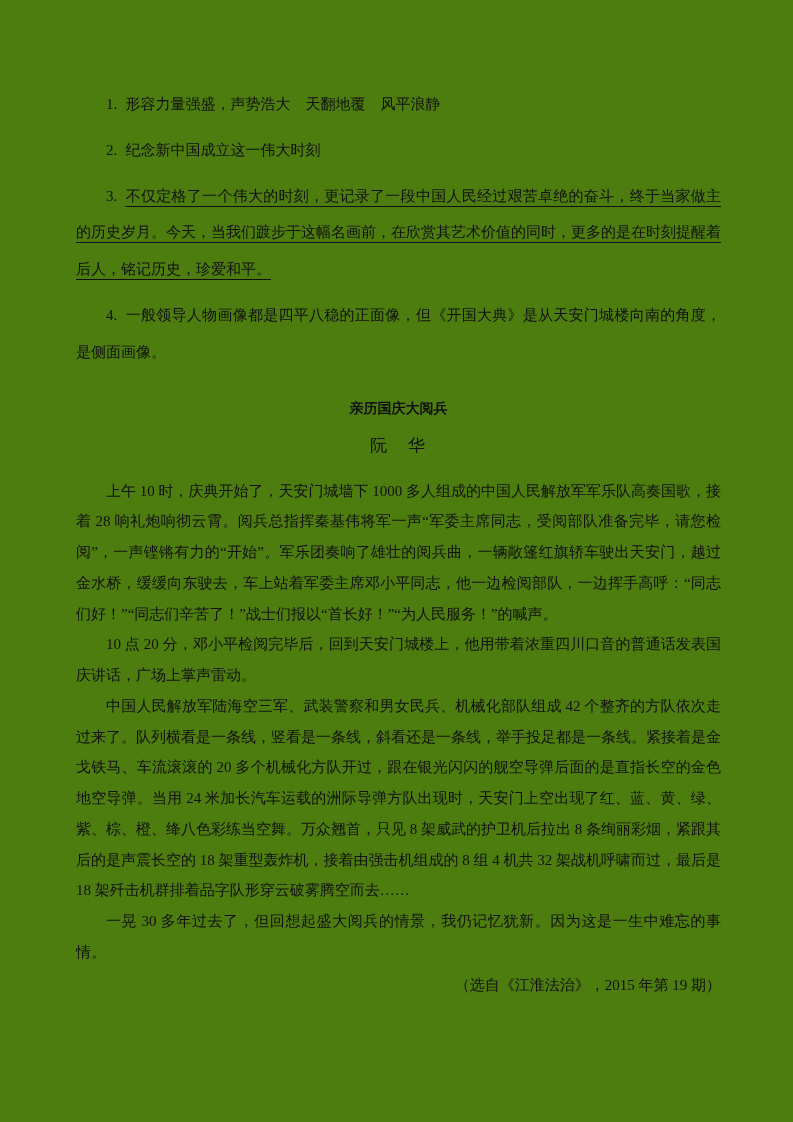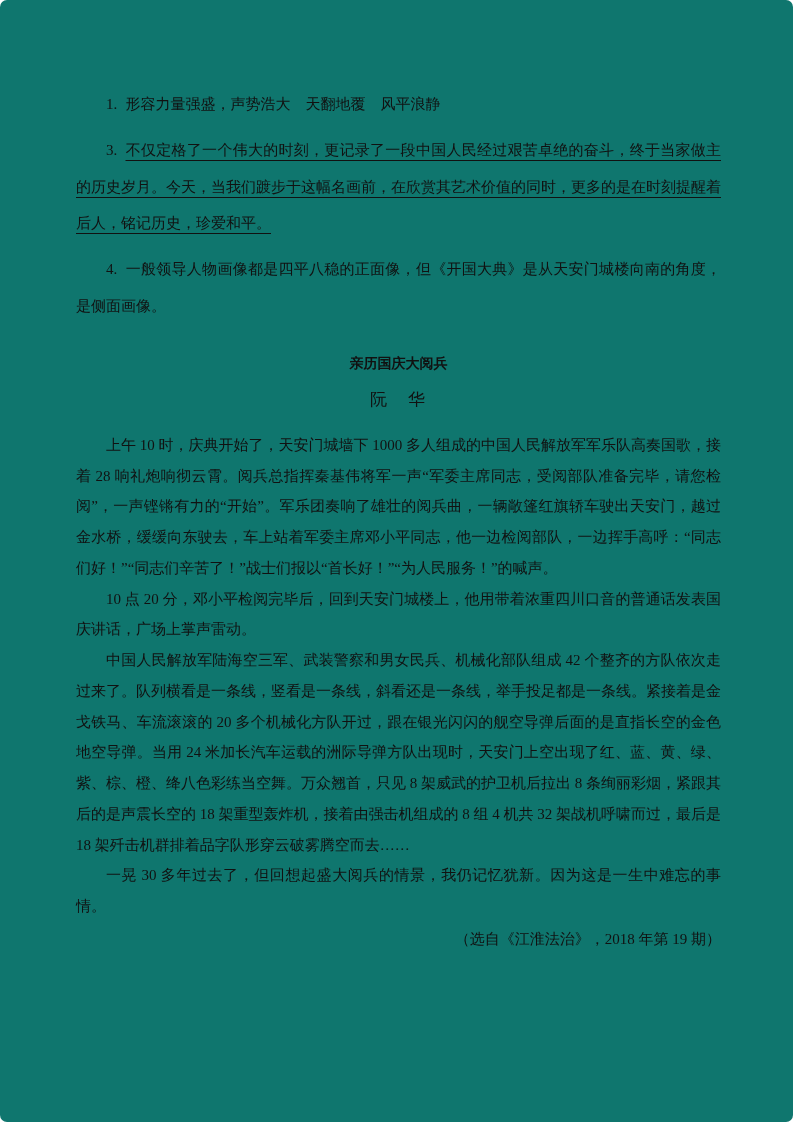--- a/index.html
+++ b/index.html
@@ -12,23 +12,22 @@
     height: 1122px;
     font-family: "Liberation Serif", "DejaVu Serif", serif;
     color: #111111;
     overflow: hidden;
   }
   .page {
     box-sizing: border-box;
     width: 793px;
     height: 1122px;
     padding: 86px 72px 22px 76px;
-    background: #0f766e;
+    background: #4d7c0f;
     overflow: hidden;
-    border-radius: 7px;
   }
   
   .answers p.item {
     margin: 0 0 9px 0;
     font-size: 15px;
     line-height: 2.45;
     text-indent: 2em;
     text-align: justify;
   }
   .item .num {
@@ -72,31 +71,32 @@
   }
 </style>
 </head>
 <body>
 
 <div class="page">
 
   <div class="answers">
     <p class="item"><span class="num">1.</span><span>形容力量强盛，声势浩大　天翻地覆　风平浪静</span></p>
 
+    <p class="item"><span class="num">2.</span><span>纪念新中国成立这一伟大时刻</span></p>
 
     <p class="item"><span class="num">3.</span><span class="u">不仅定格了一个伟大的时刻，更记录了一段中国人民经过艰苦卓绝的奋斗，终于当家做主的历史岁月。今天，当我们踱步于这幅名画前，在欣赏其艺术价值的同时，更多的是在时刻提醒着后人，铭记历史，珍爱和平。</span></p>
 
     <p class="item"><span class="num">4.</span><span>一般领导人物画像都是四平八稳的正面像，但《开国大典》是从天安门城楼向南的角度，是侧面画像。</span></p>
   </div>
 
   <div class="article">
     <h1 class="article-title">亲历国庆大阅兵</h1>
     <div class="article-author">阮　华</div>
 
     <p class="body">上午 10 时，庆典开始了，天安门城墙下 1000 多人组成的中国人民解放军军乐队高奏国歌，接着 28 响礼炮响彻云霄。阅兵总指挥秦基伟将军一声“军委主席同志，受阅部队准备完毕，请您检阅”，一声铿锵有力的“开始”。军乐团奏响了雄壮的阅兵曲，一辆敞篷红旗轿车驶出天安门，越过金水桥，缓缓向东驶去，车上站着军委主席邓小平同志，他一边检阅部队，一边挥手高呼：“同志们好！”“同志们辛苦了！”战士们报以“首长好！”“为人民服务！”的喊声。</p>
     <p class="body">10 点 20 分，邓小平检阅完毕后，回到天安门城楼上，他用带着浓重四川口音的普通话发表国庆讲话，广场上掌声雷动。</p>
     <p class="body">中国人民解放军陆海空三军、武装警察和男女民兵、机械化部队组成 42 个整齐的方队依次走过来了。队列横看是一条线，竖看是一条线，斜看还是一条线，举手投足都是一条线。紧接着是金戈铁马、车流滚滚的 20 多个机械化方队开过，跟在银光闪闪的舰空导弹后面的是直指长空的金色地空导弹。当用 24 米加长汽车运载的洲际导弹方队出现时，天安门上空出现了红、蓝、黄、绿、紫、棕、橙、绛八色彩练当空舞。万众翘首，只见 8 架威武的护卫机后拉出 8 条绚丽彩烟，紧跟其后的是声震长空的 18 架重型轰炸机，接着由强击机组成的 8 组 4 机共 32 架战机呼啸而过，最后是 18 架歼击机群排着品字队形穿云破雾腾空而去……</p>
     <p class="body">一晃 30 多年过去了，但回想起盛大阅兵的情景，我仍记忆犹新。因为这是一生中难忘的事情。</p>
 
-    <p class="source">（选自《江淮法治》，2018 年第 19 期）</p>
+    <p class="source">（选自《江淮法治》，2015 年第 19 期）</p>
   </div>
 
 </div>
 
 </body></html>

